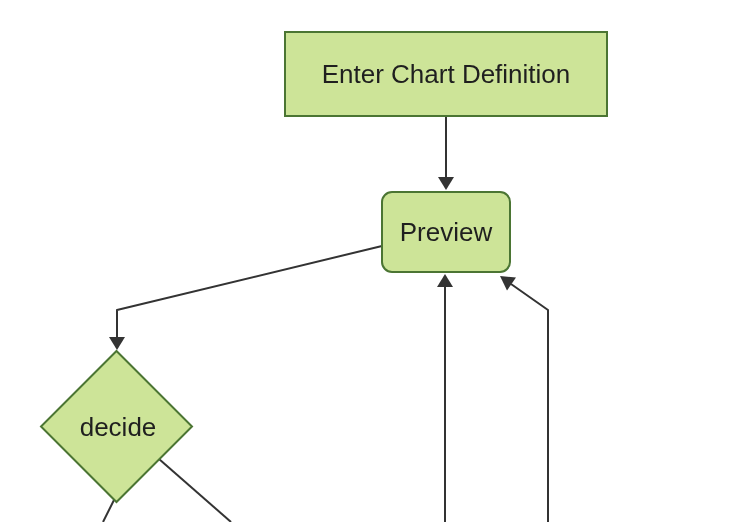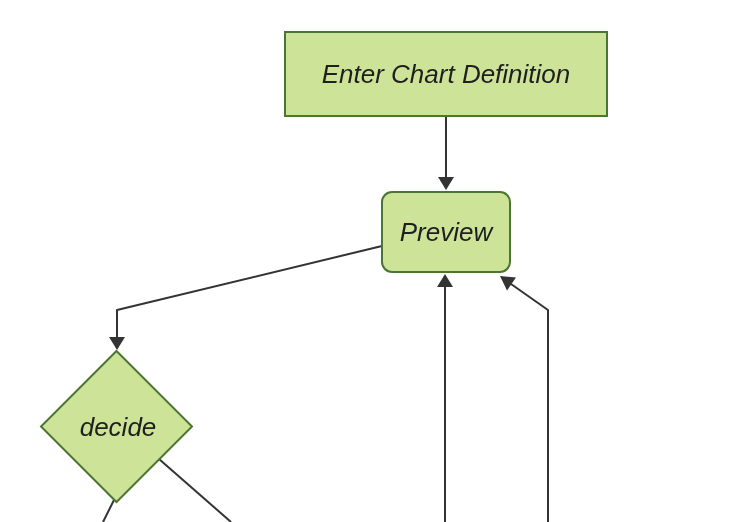--- a/index.html
+++ b/index.html
@@ -12,21 +12,20 @@
   html, body {
     margin: 0;
     padding: 0;
     background: var(--background);
   }
   .canvas-wrap {
     width: 740px;
     height: 522px;
     overflow: hidden;
     background: var(--background);
-    font-style: italic;
   }
   svg {
     display: block;
   }
   .node-shape {
     fill: var(--node-fill);
     stroke: var(--node-stroke);
     stroke-width: 2px;
   }
   .edge-line {

